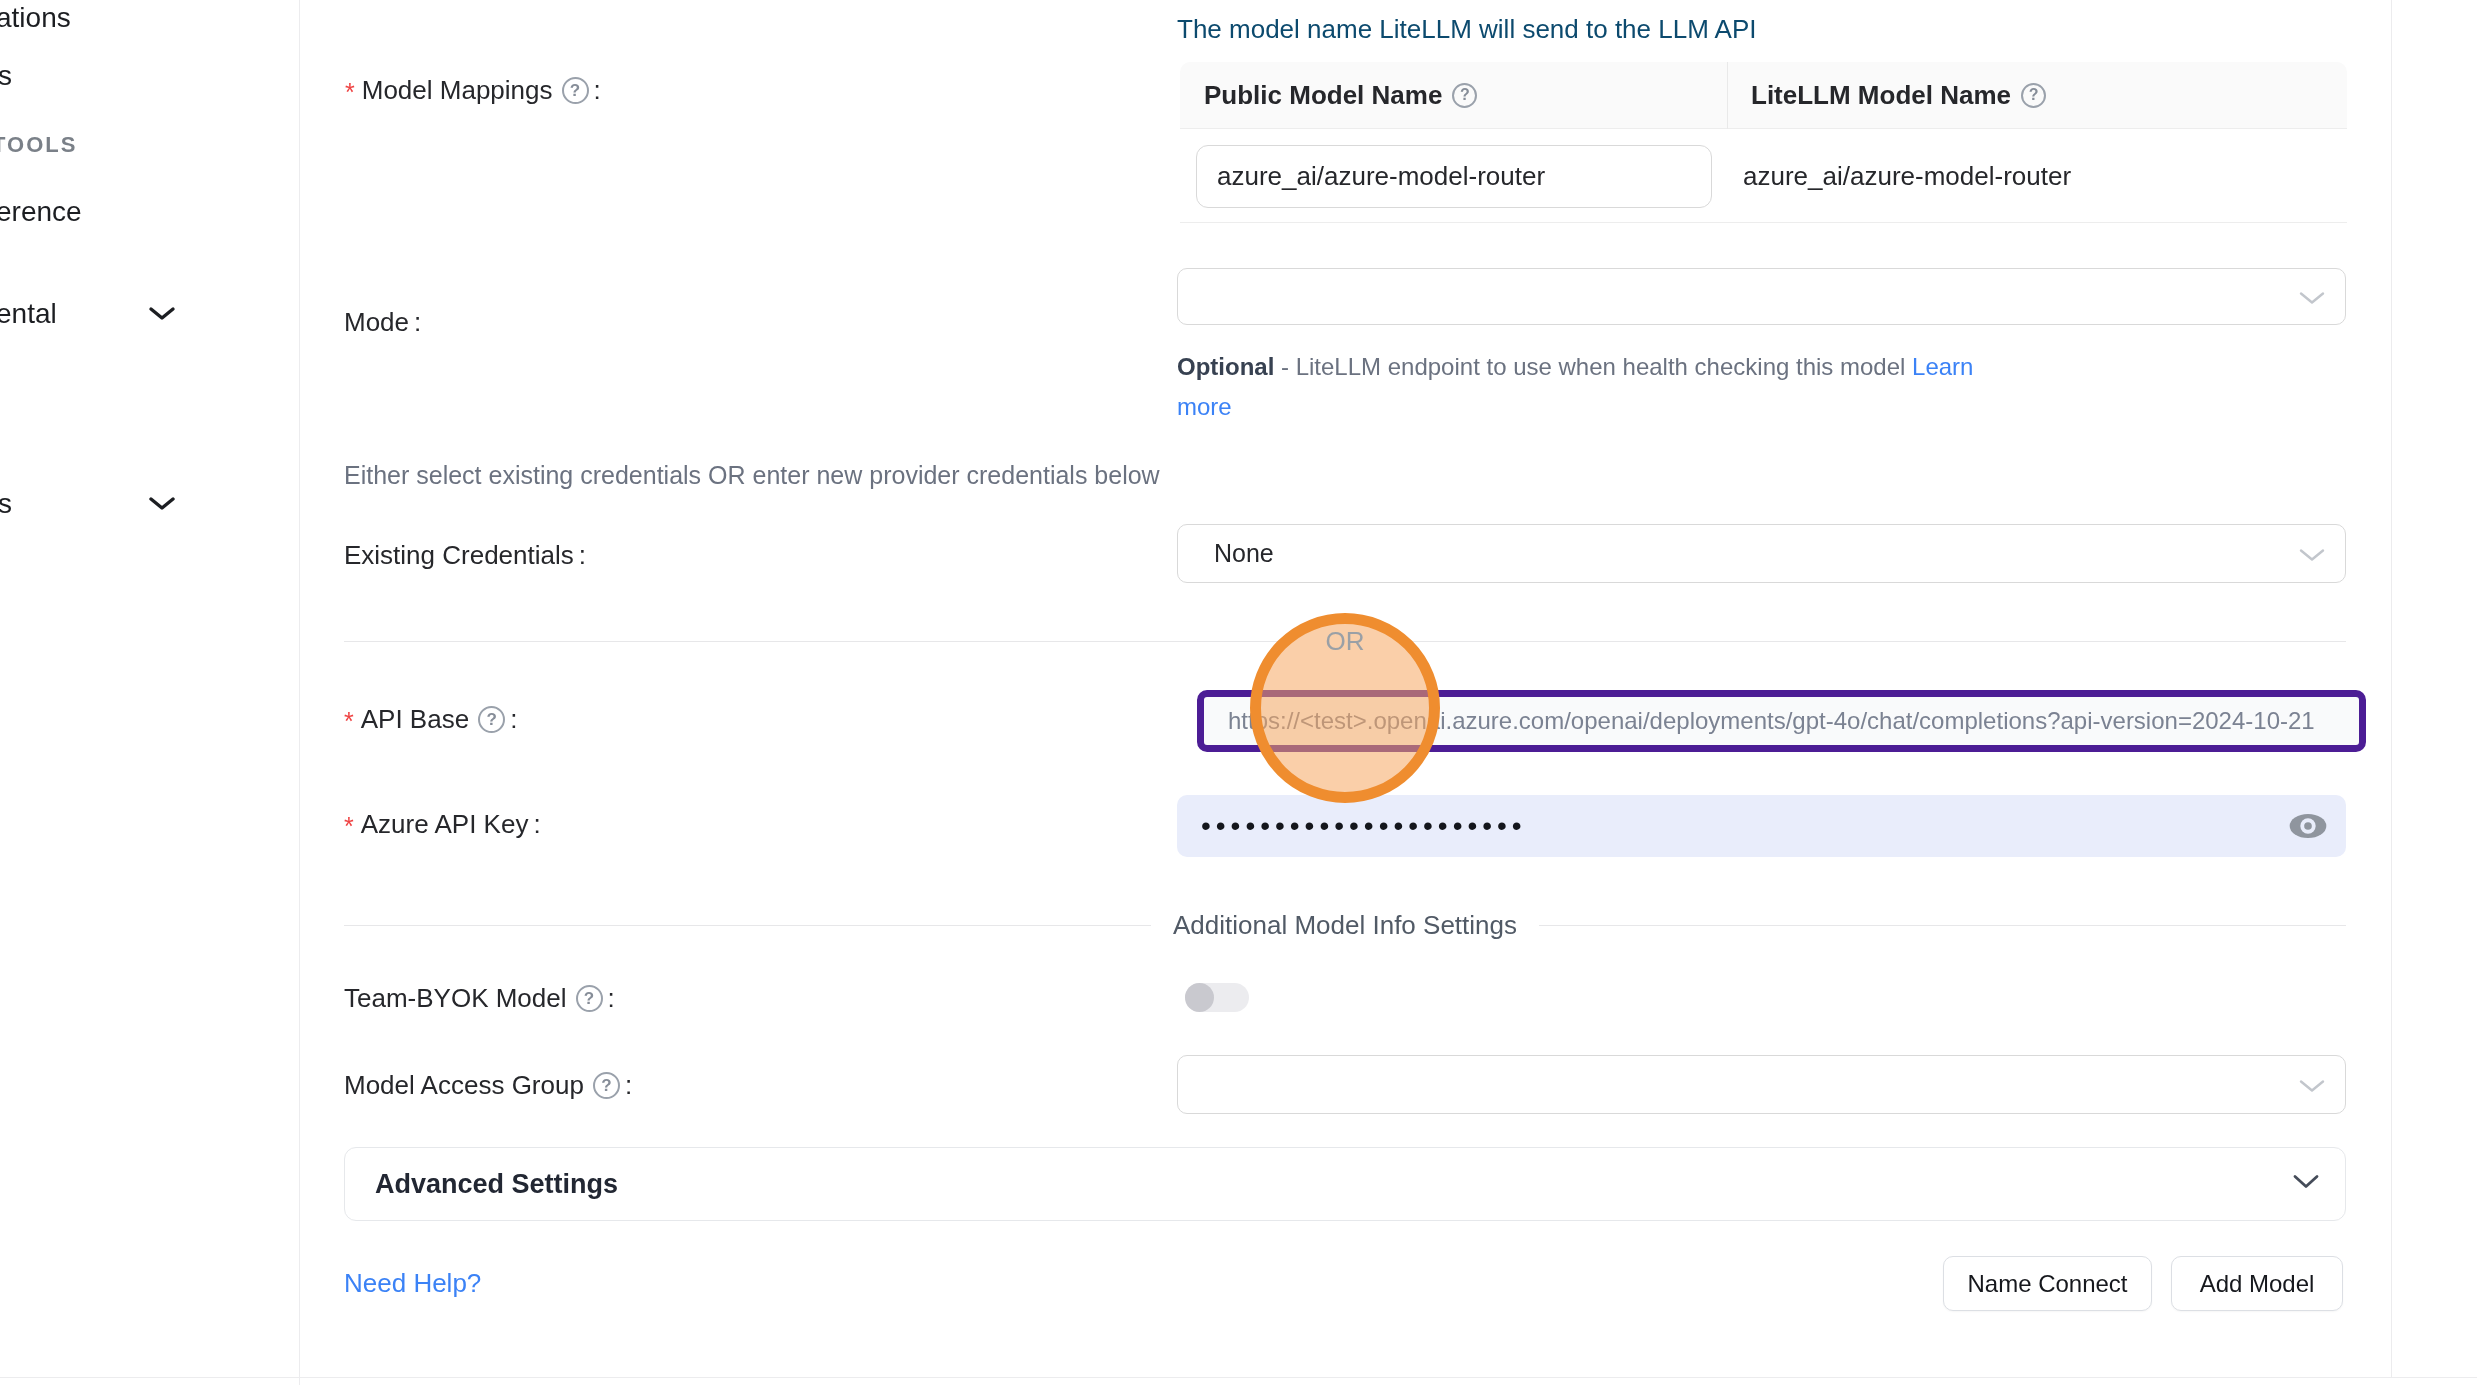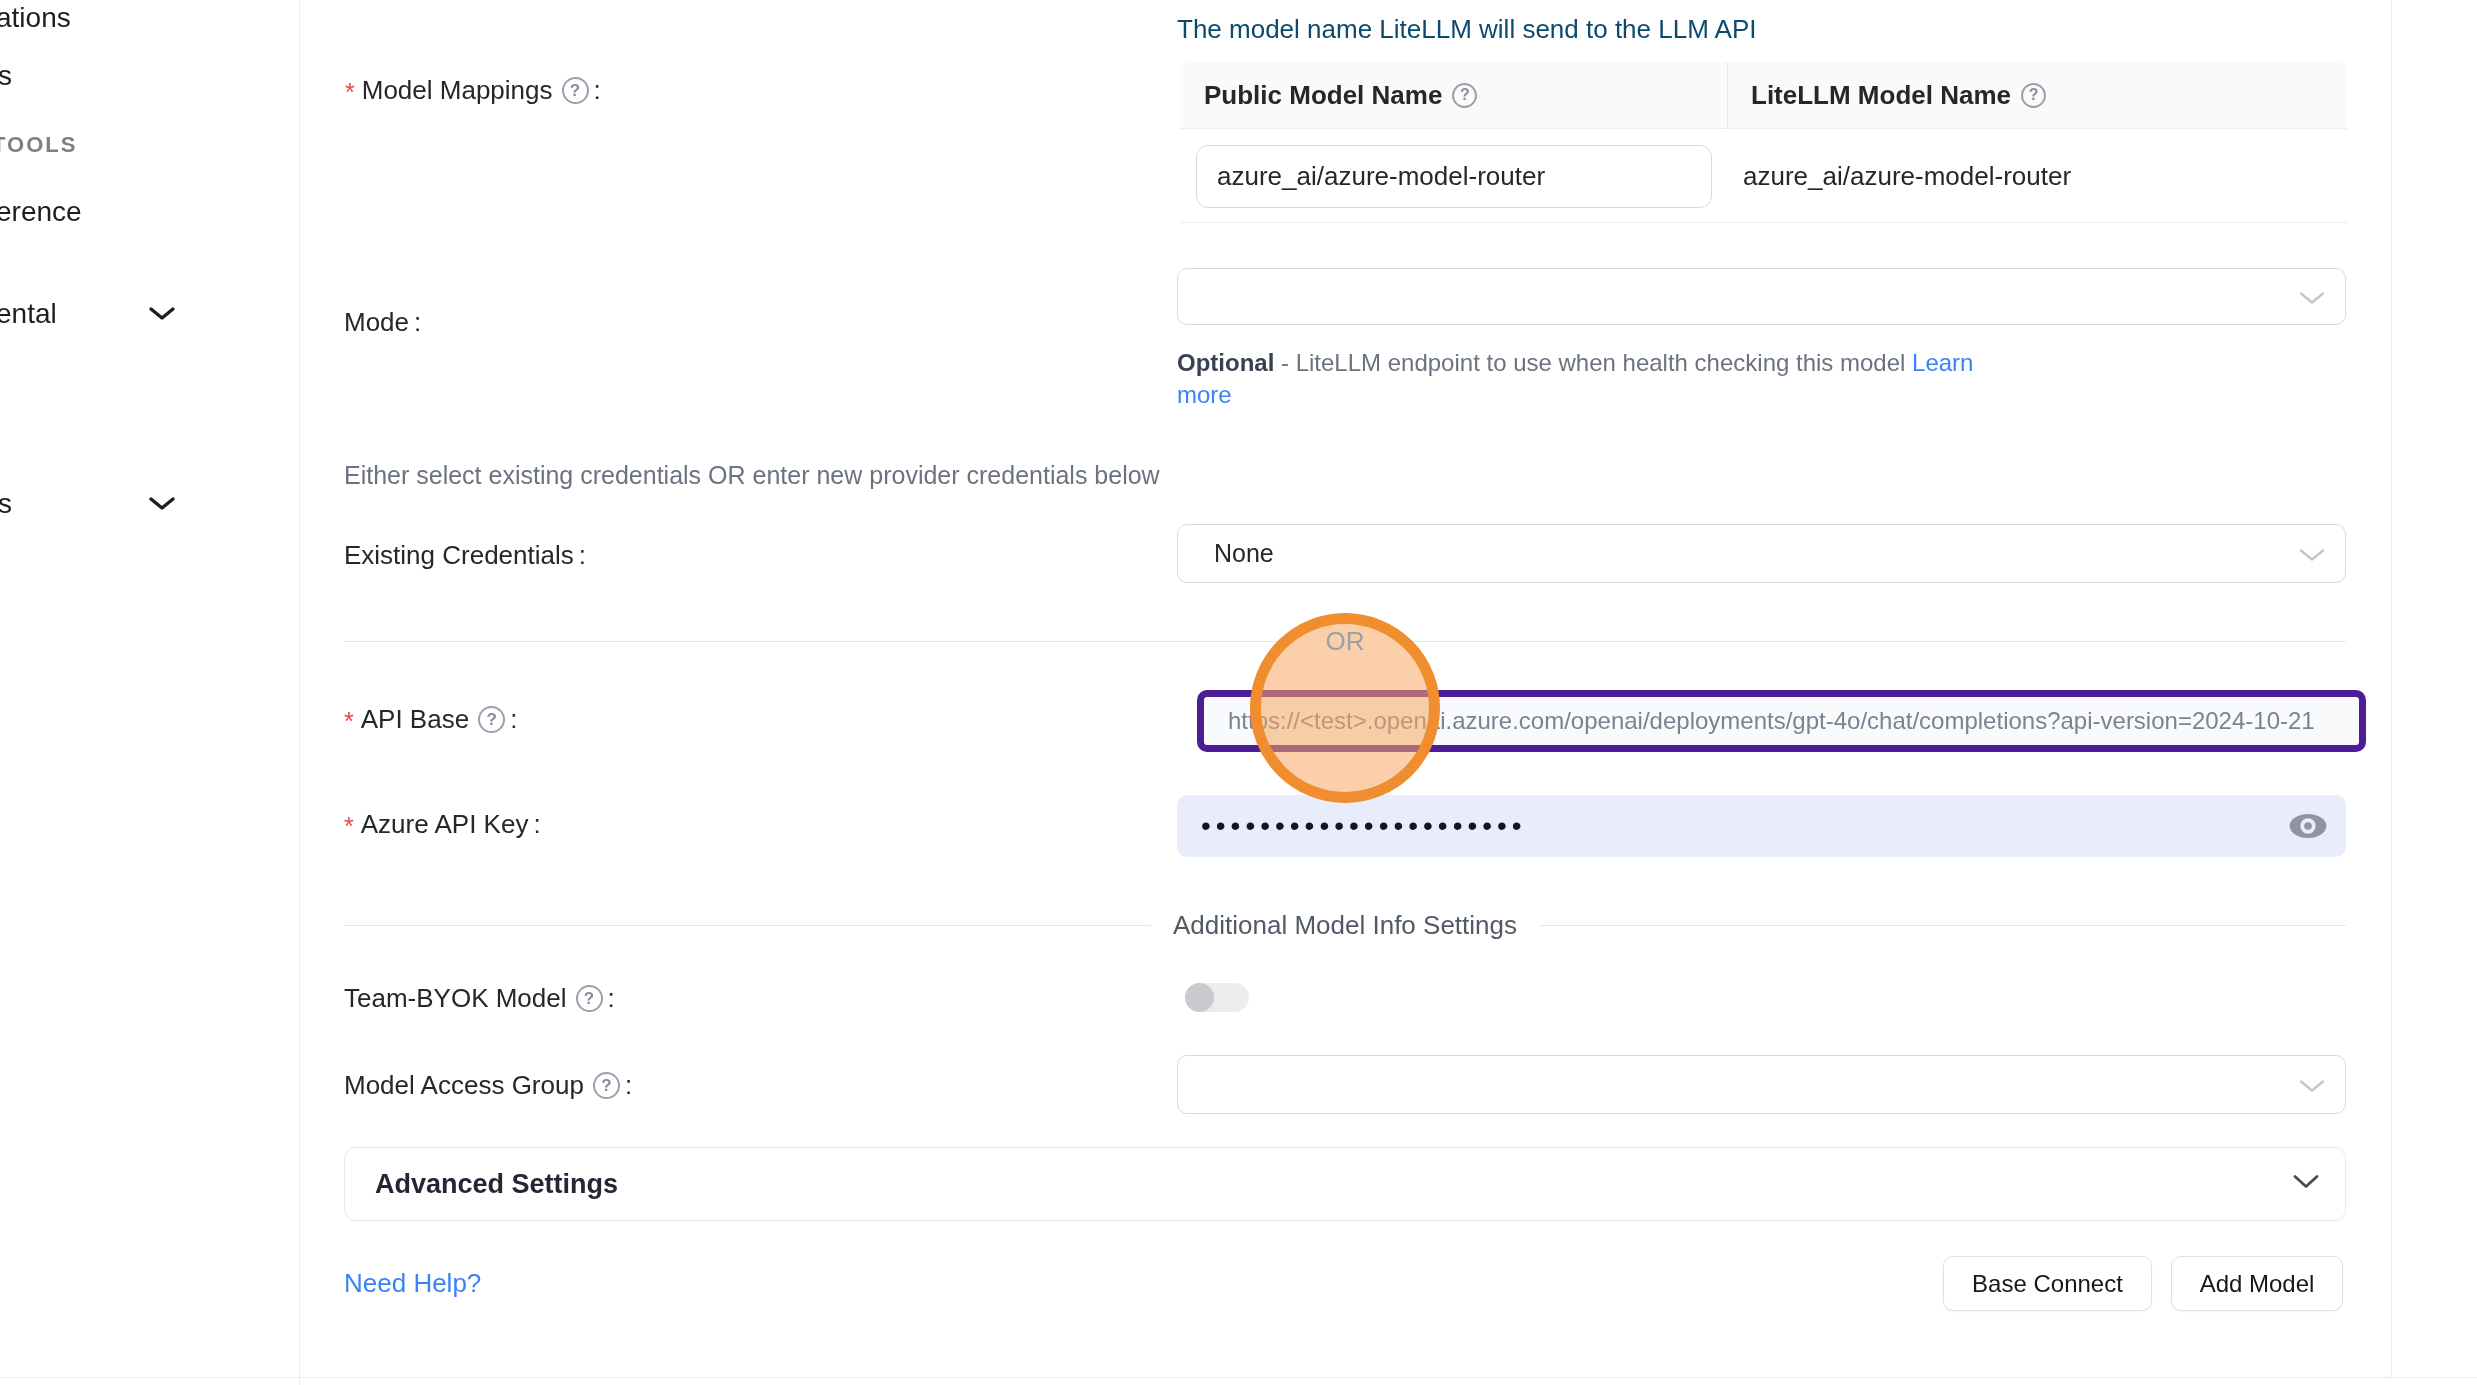--- a/index.html
+++ b/index.html
@@ -66,21 +66,21 @@
            display:flex; align-items:center; padding:0 30px; }
   .panel .ptitle { font-size:27px; font-weight:700; color:#222733; }
   .panel .chev { position:absolute; right:26px; top:50%; transform:translateY(-50%); }
 
   .link { font-size:26px; color:#3b82f6; text-decoration:none; }
 
   .btn { position:absolute; height:55px; background:#fff; border:1px solid #dcdfe4; border-radius:10px;
          font-size:24px; font-weight:500; color:#16181d; display:flex; align-items:center; justify-content:center;
          cursor:pointer; box-shadow:0 1px 2px rgba(0,0,0,0.04); font-family:"Liberation Sans", sans-serif; }
 
-  .mode-hint { position:absolute; left:1177px; top:347px; width:830px; font-size:24px; line-height:32px; color:#6b7280; }
+  .mode-hint { position:absolute; left:1177px; top:347px; width:830px; font-size:24px; line-height:40px; color:#6b7280; }
   .mode-hint b { color:#374151; }
   .mode-hint a { color:#3b82f6; text-decoration:none; }
 </style>
 </head>
 <body>
 
 <div class="side-item" style="left:-4px; top:2px;">ations</div>
 <div class="side-item" style="left:-2px; top:60px;">s</div>
 <div class="side-section" style="left:-8px; top:132px;">TOOLS</div>
 <div class="side-item" style="left:-4px; top:196px;">erence</div>
@@ -220,14 +220,14 @@
 <div class="panel" style="left:344px; top:1147px; width:2002px; height:74px;">
   <span class="ptitle">Advanced Settings</span>
   <span class="chev">
     <svg width="26" height="15" viewBox="0 0 26 15">
         <polyline points="2,2 13,12 24,2" fill="none" stroke="#454c59" stroke-width="2.8" stroke-linecap="round" stroke-linejoin="round"></polyline>
       </svg>
   </span>
 </div>
 
 <a class="abs link" style="left:344px; top:1268px;" href="#">Need Help?</a>
-<button class="btn" style="left:1943px; top:1256px; width:209px;">Base Connect</button>
+<button class="btn" style="left:1943px; top:1256px; width:209px;">Name Connect</button>
 <button class="btn" style="left:2171px; top:1256px; width:172px;">Add Model</button>
 
 </body></html>

